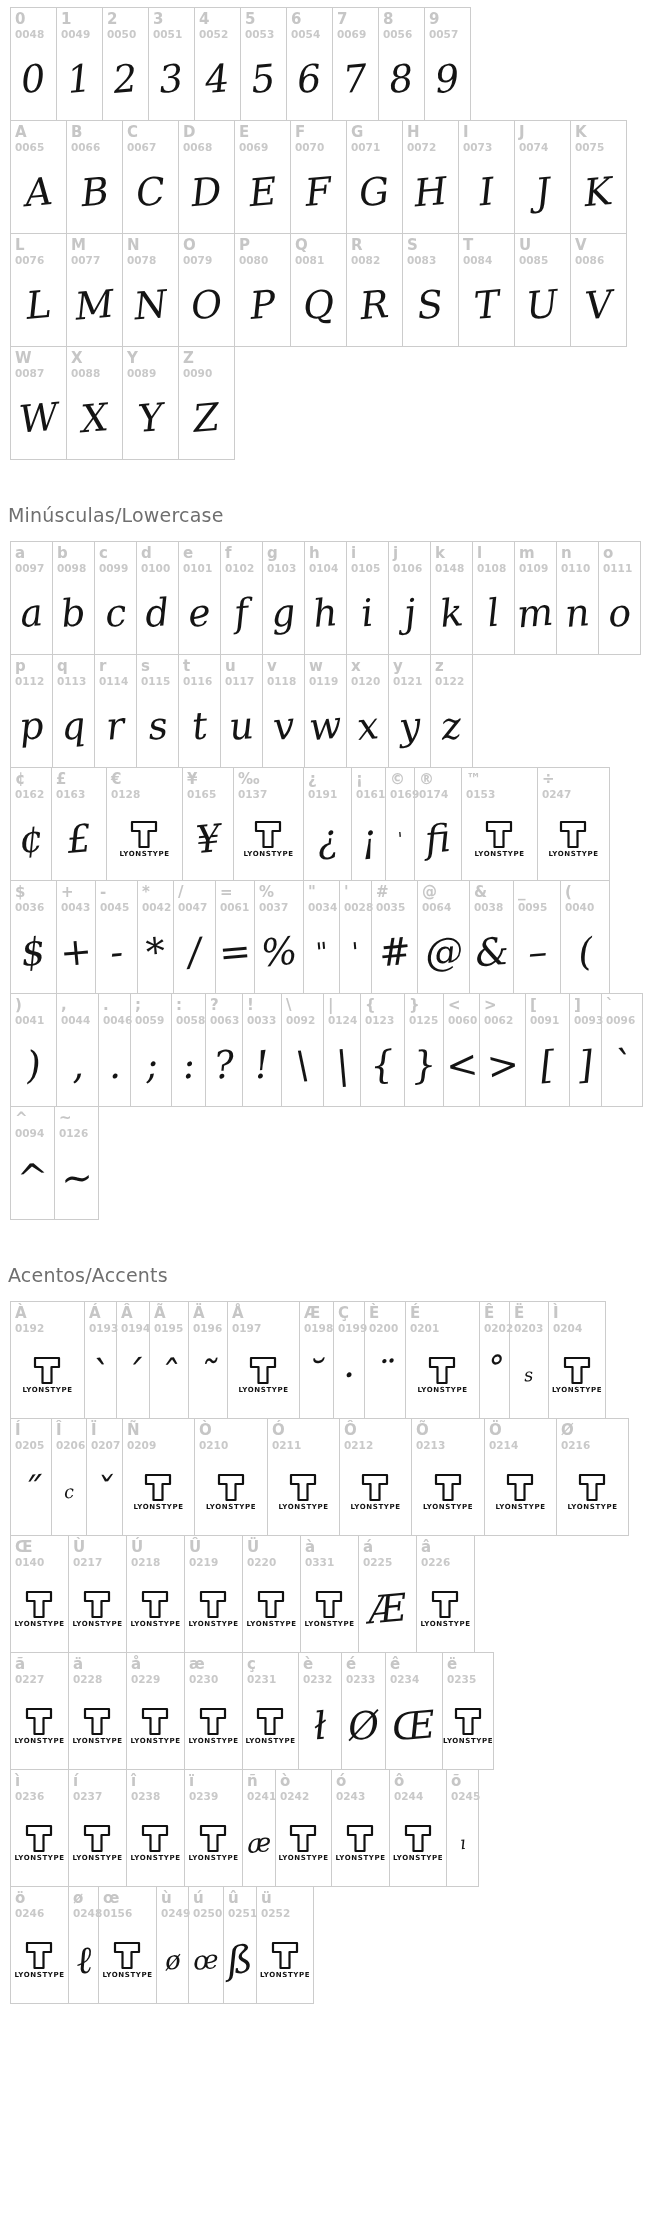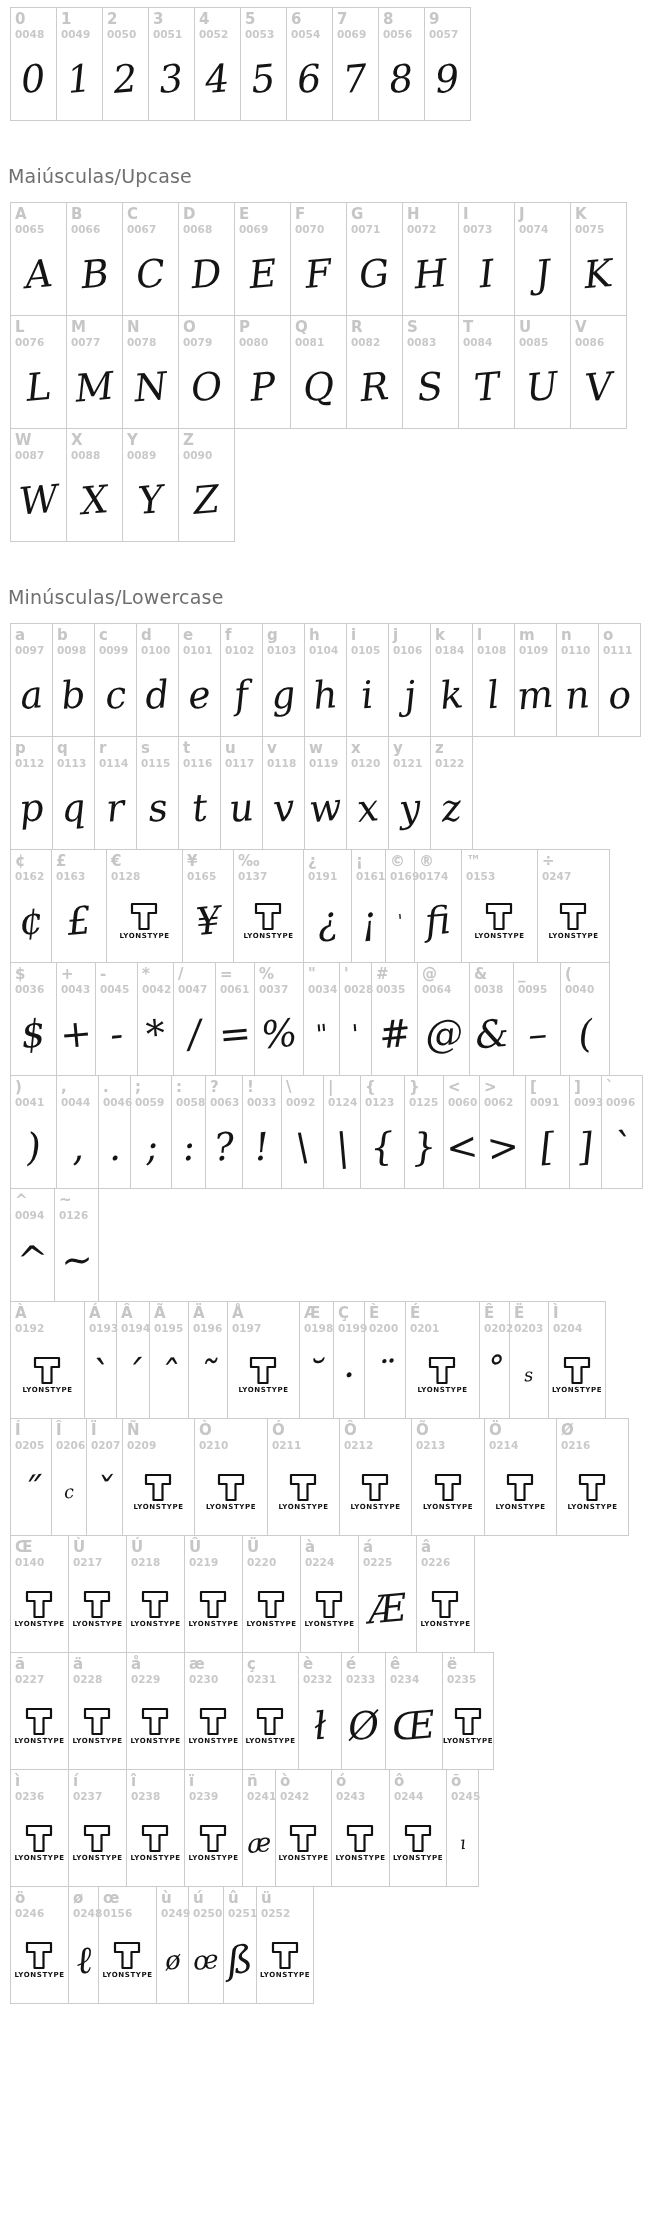--- a/index.html
+++ b/index.html
@@ -96,21 +96,20 @@
         <div class="cell" style="width: 47px;">
           <div class="ch">9</div>
           <div class="code">0057</div>
           <div class="glyph-area">
             <span class="glyph">9</span>
           </div>
         </div>
       </div>
     </section>
     <section>
-      <h2 class="sec-title">Maiúsculas/Upcase</h2>
       <div class="grid-row">
         <div class="cell" style="width: 57px;">
           <div class="ch">A</div>
           <div class="code">0065</div>
           <div class="glyph-area">
             <span class="glyph">A</span>
           </div>
         </div>
         <div class="cell" style="width: 57px;">
           <div class="ch">B</div>
@@ -361,21 +360,21 @@
         </div>
         <div class="cell" style="width: 43px;">
           <div class="ch">j</div>
           <div class="code">0106</div>
           <div class="glyph-area">
             <span class="glyph">j</span>
           </div>
         </div>
         <div class="cell" style="width: 43px;">
           <div class="ch">k</div>
-          <div class="code">0184</div>
+          <div class="code">0148</div>
           <div class="glyph-area">
             <span class="glyph">k</span>
           </div>
         </div>
         <div class="cell" style="width: 43px;">
           <div class="ch">l</div>
           <div class="code">0108</div>
           <div class="glyph-area">
             <span class="glyph">l</span>
           </div>
@@ -807,20 +806,21 @@
         <div class="cell" style="width: 45px;">
           <div class="ch">~</div>
           <div class="code">0126</div>
           <div class="glyph-area">
             <span class="glyph">~</span>
           </div>
         </div>
       </div>
     </section>
     <section>
+      <h2 class="sec-title">Acentos/Accents</h2>
       <div class="grid-row">
         <div class="cell" style="width: 75px; height: 118px;">
           <div class="ch">À</div>
           <div class="code">0192</div>
           <div class="glyph-area">
             <span class="logo">
               <svg width="34" height="29" viewBox="0 0 34 29">
                 <path d="M5 2 h24 v9 h-7.5 v16 h-9 v-16 h-7.5 z" fill="#ffffff" stroke="#111111" stroke-width="2.2" stroke-linejoin="round"></path>
               </svg>
               <span class="logo-text">LYONSTYPE</span>
@@ -1090,21 +1090,21 @@
             <span class="logo">
               <svg width="34" height="29" viewBox="0 0 34 29">
                 <path d="M5 2 h24 v9 h-7.5 v16 h-9 v-16 h-7.5 z" fill="#ffffff" stroke="#111111" stroke-width="2.2" stroke-linejoin="round"></path>
               </svg>
               <span class="logo-text">LYONSTYPE</span>
             </span>
           </div>
         </div>
         <div class="cell" style="width: 59px; height: 118px;">
           <div class="ch">à</div>
-          <div class="code">0224</div>
+          <div class="code">0331</div>
           <div class="glyph-area">
             <span class="logo">
               <svg width="34" height="29" viewBox="0 0 34 29">
                 <path d="M5 2 h24 v9 h-7.5 v16 h-9 v-16 h-7.5 z" fill="#ffffff" stroke="#111111" stroke-width="2.2" stroke-linejoin="round"></path>
               </svg>
               <span class="logo-text">LYONSTYPE</span>
             </span>
           </div>
         </div>
         <div class="cell" style="width: 59px; height: 118px;">

